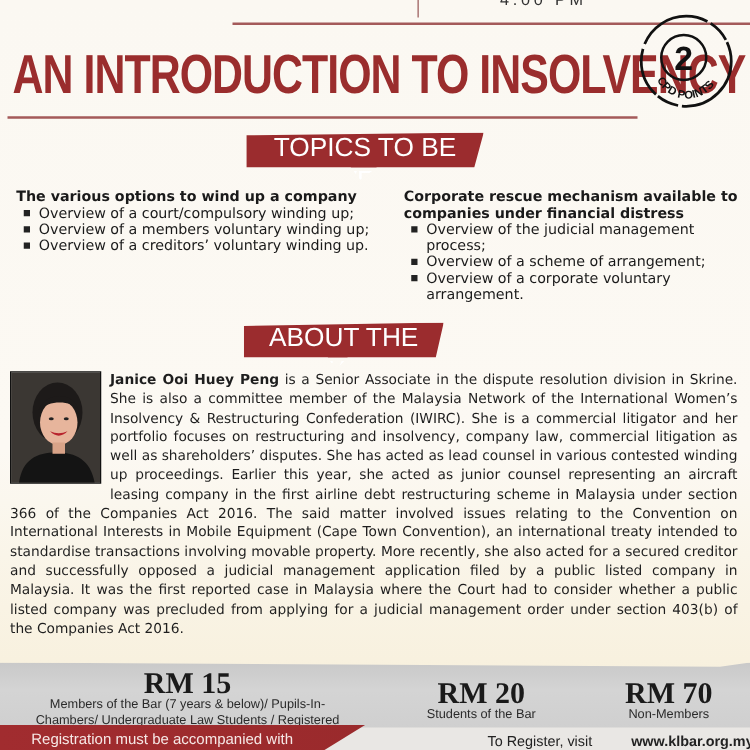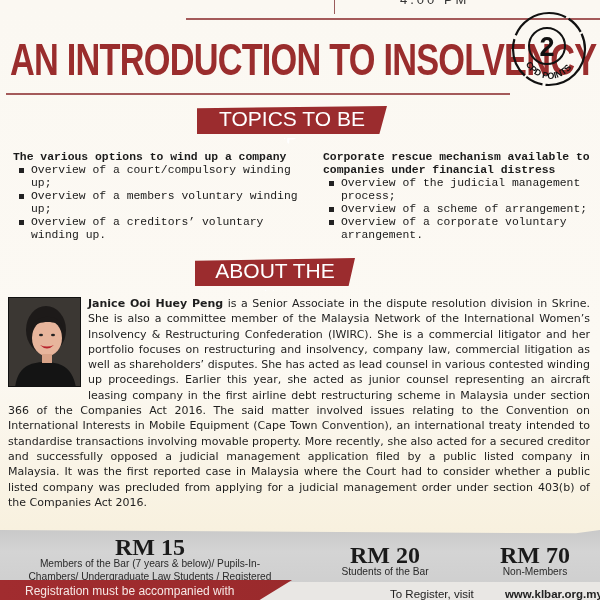--- a/index.html
+++ b/index.html
@@ -36,21 +36,21 @@
   }
   .banner {
     position: absolute; background: #9b2c2e; color: #fff;
     font-family: "Liberation Sans", sans-serif; font-size: 21px;
     text-align: center; line-height: 26px;
   }
   .banner-topics { left: 197px; top: 106px; width: 190px; height: 28px;
     clip-path: polygon(0 8%, 100% 0, 96% 100%, 55% 100%, 48% 135%, 44% 100%, 0 100%); }
   .banner-about { left: 195px; top: 258px; width: 160px; height: 28px;
     clip-path: polygon(0 10%, 100% 0, 96% 100%, 52% 100%, 46% 135%, 42% 100%, 0 100%); }
-  .topics-col { position: absolute; font-size: 11.4px; line-height: 13px; font-family: Liberation Mono, monospace; }
+  .topics-col { position: absolute; font-size: 11.4px; line-height: 13px; }
   .topics-left { left: 13px; top: 151px; width: 300px; }
   .topics-right { left: 323px; top: 151px; width: 280px; }
   .topics-head { font-weight: bold; margin-bottom: 0px; }
   .topics-col ul { list-style: none; }
   .topics-col li { position: relative; padding-left: 18px; }
   .topics-col li::before {
     content: ""; position: absolute; left: 6px; top: 4px; width: 5px; height: 5px; background: #222;
   }
   .photo {
     position: absolute; left: 8px; top: 297px; width: 73px; height: 90px;

